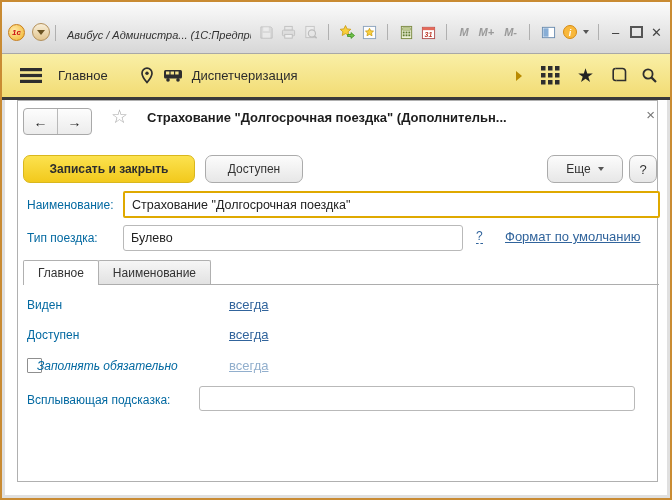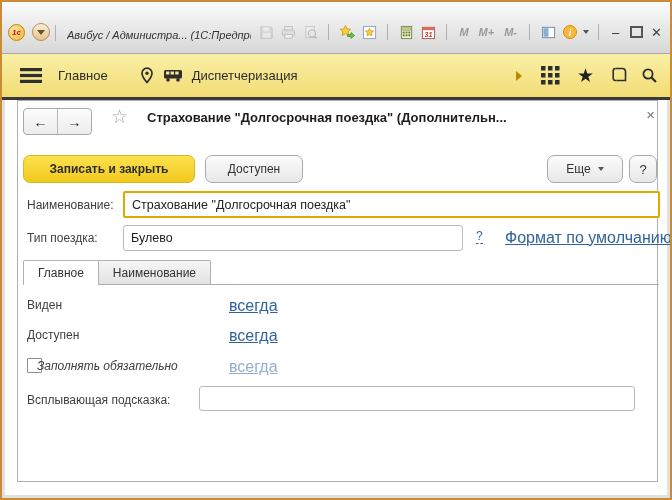--- a/index.html
+++ b/index.html
@@ -39,22 +39,22 @@
   .sb-ic { display:flex; align-items:center; justify-content:center; }
   .star-glyph { font-size:19px; color:#222; line-height:1; }
 
   
   .content { flex:1; position:relative; background:#fff;
     border-left:3px solid #e0e0e0; border-right:3px solid #e0e0e0; border-bottom:3px solid #e0e0e0; }
   .panel { position:absolute; left:12px; right:9px; top:0; bottom:13px;
     border:1px solid #b0b0b0; pointer-events:none; }
 
   .abs { position:absolute; }
-  .lbl { font-size:12px; color:#404040; white-space:nowrap; }
-  .link { font-size:16px; color:#31649c; text-decoration:underline; cursor:pointer; white-space:nowrap; }
+  .lbl { font-size:12px; color:#0369a1; white-space:nowrap; }
+  .link { font-size:13px; color:#31649c; text-decoration:underline; cursor:pointer; white-space:nowrap; }
   .link.disabled { color:#92afcd; }
   .dashed-help { font-size:12px; color:#31649c; border-bottom:1px dashed #31649c; cursor:pointer; }
 
   
   .navgroup { left:18px; top:8px; display:flex; border:1px solid #a9a9a9; border-radius:4px;
     overflow:hidden; background:linear-gradient(#fdfdfd,#ececec); }
   .navbtn { width:33px; height:25px; display:flex; align-items:center; justify-content:center;
     font-size:14px; font-weight:bold; color:#222; cursor:pointer; }
   .navbtn + .navbtn { border-left:1px solid #b9b9b9; }
   .hdr-star { left:106px; top:7px; font-size:19px; color:#a8a8a8; line-height:1; cursor:pointer; }

